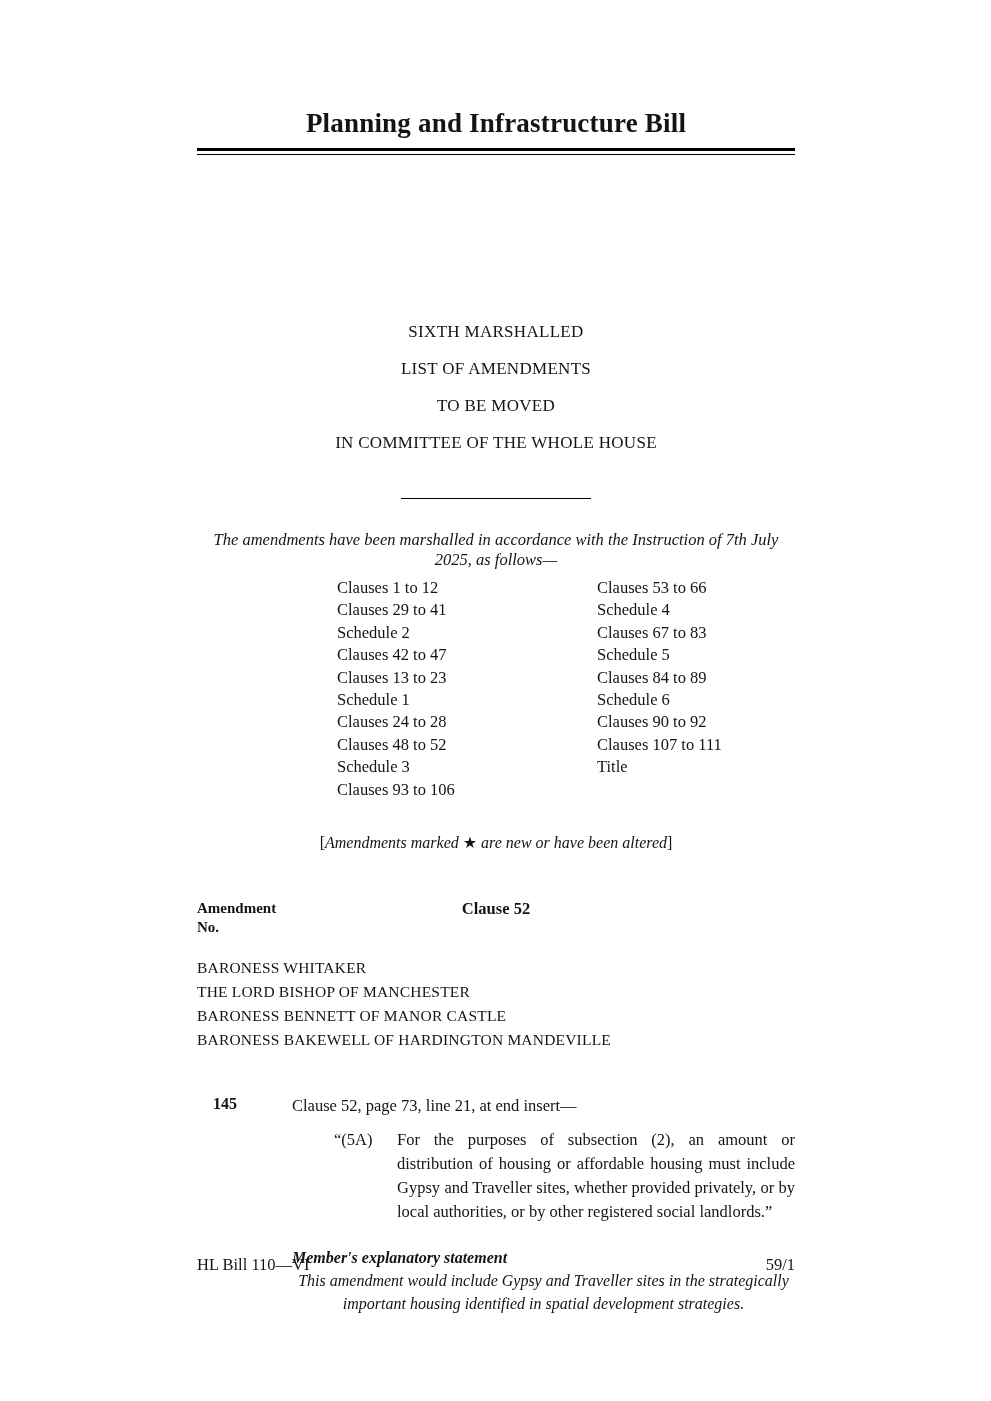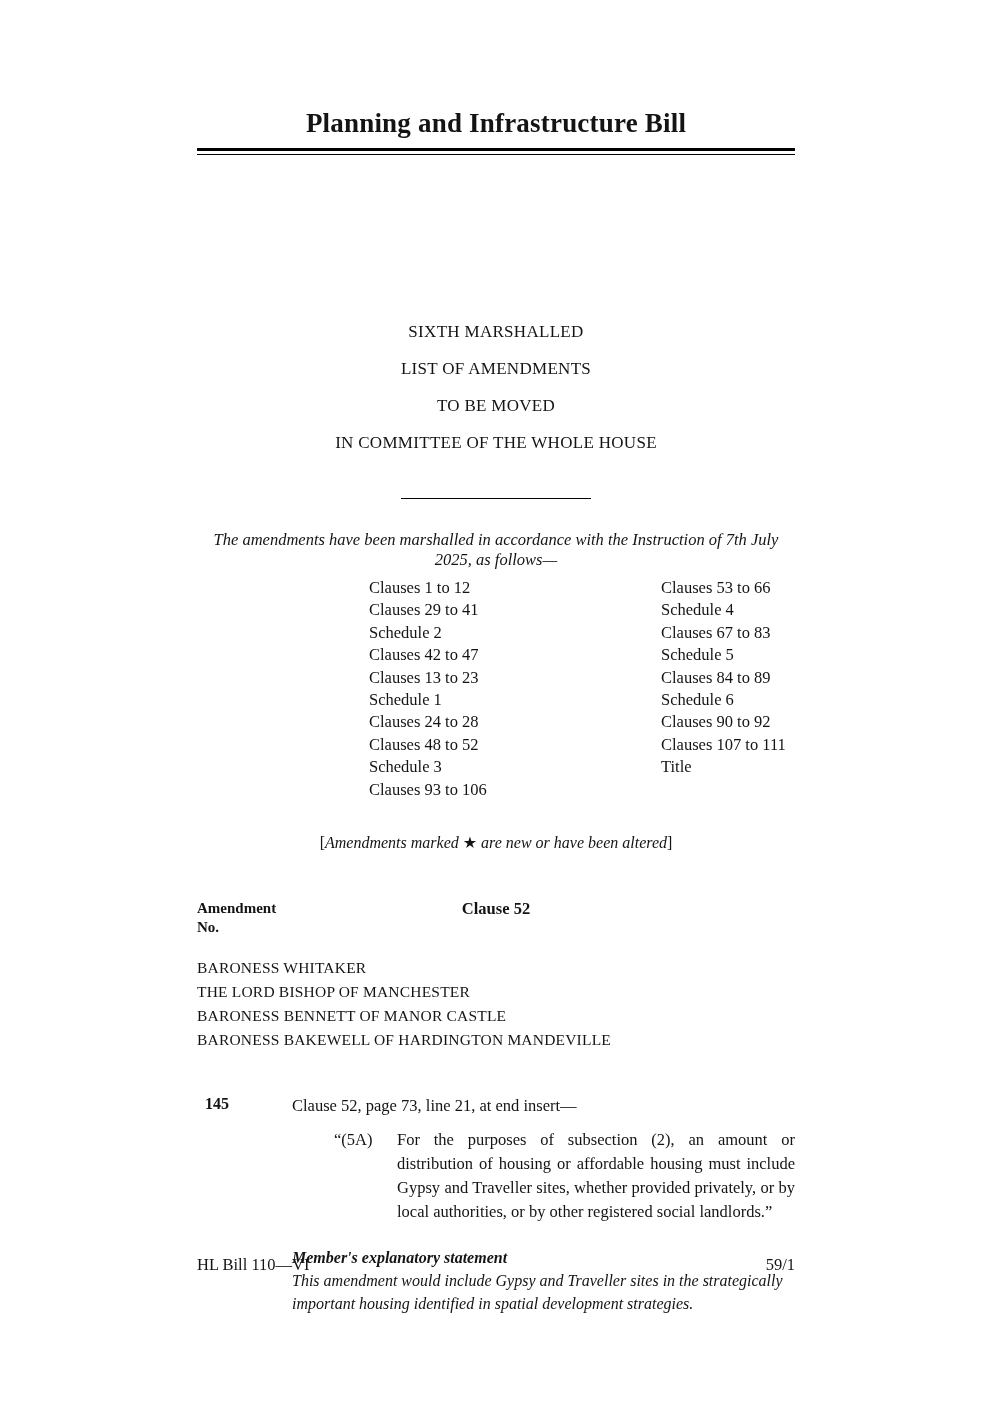--- a/index.html
+++ b/index.html
@@ -49,21 +49,21 @@
     text-align: center;
     font-style: italic;
     font-size: 16.5px;
   }
 
   .columns {
     margin-top: 7px;
     margin-left: 140px;
     display: flex;
   }
-  .columns ul { list-style: none; margin-left: 32px; }
+  .columns ul { list-style: none; }
   .columns .col-left { width: 260px; }
   .columns li { font-size: 16.5px; line-height: 22.4px; }
 
   .star-note {
     margin-top: 32px;
     text-align: center;
     font-size: 16px;
   }
   .star-note .it { font-style: italic; }
   .star-note .roman { font-style: normal; }
@@ -90,21 +90,21 @@
     margin-top: 37px;
     text-align: left;
     font-size: 15.5px;
     line-height: 24px;
     letter-spacing: 0.2px;
   }
 
   .amendment { position: relative; margin-top: 42px; }
   .amendment-number {
     position: absolute;
-    left: 8px;
+    left: 16px;
     top: 1px;
     font-size: 16px;
     font-weight: bold;
   }
   .amendment-body { margin-left: 95px; }
   .instruction { font-size: 16.5px; line-height: 24px; }
 
   .insert-block {
     display: flex;
     margin-top: 10px;
@@ -127,21 +127,21 @@
     margin-top: 25px;
     font-size: 16px;
     font-weight: bold;
     font-style: italic;
   }
   .expl-text {
     margin-top: 2px;
     font-size: 16px;
     font-style: italic;
     line-height: 23px;
-    text-align: left;
+    text-align: center;
   }
 
   .footer {
     position: absolute;
     left: 95px;
     right: 94px;
     top: 1255px;
     display: flex;
     justify-content: space-between;
     font-size: 16.5px;

